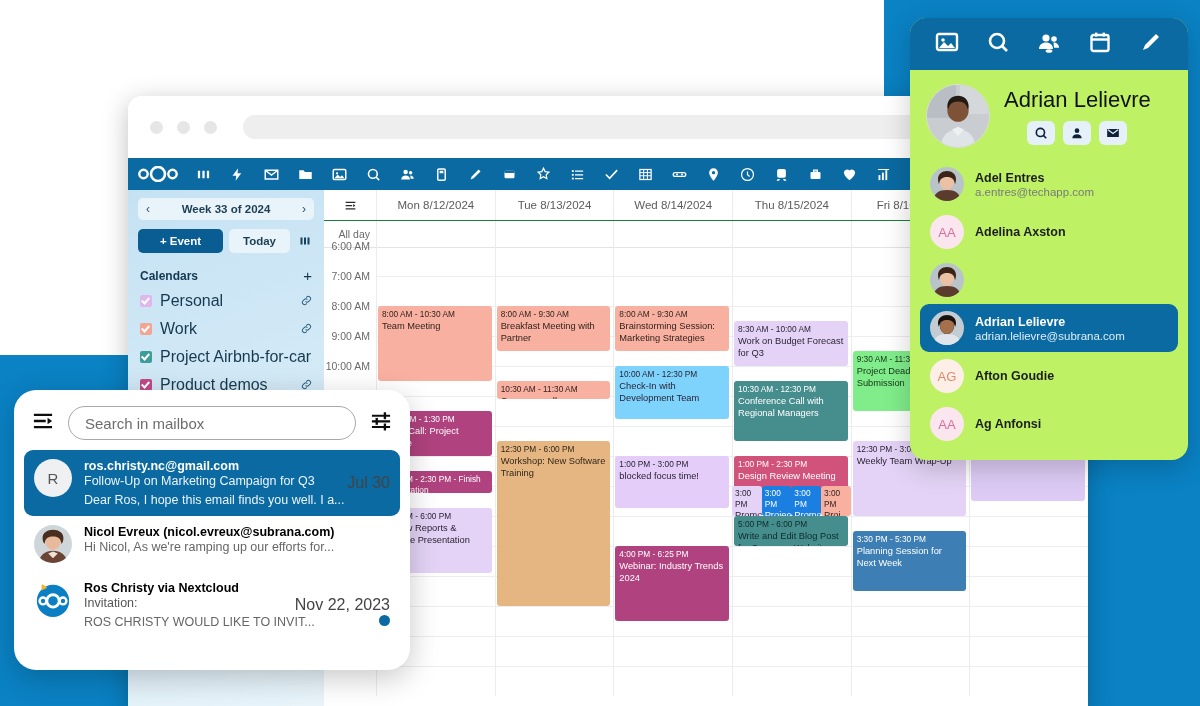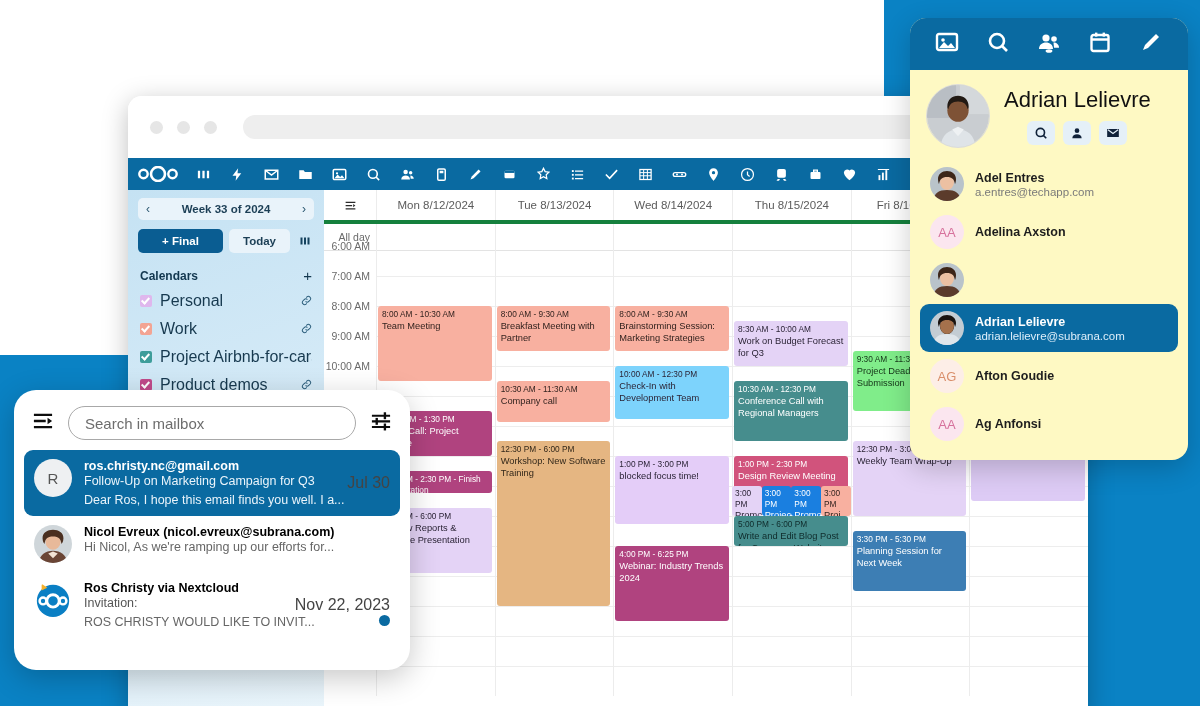--- a/index.html
+++ b/index.html
@@ -53,21 +53,21 @@
   .cal-hdr .plus{font-size:15px;font-weight:normal;}
   .cal-item{display:flex;align-items:center;gap:8px;margin:0 2px 10px 2px;}
   .cbox{width:12px;height:12px;border-radius:2px;flex:0 0 12px;position:relative;}
   .cbox::after{content:"";position:absolute;left:3px;top:1px;width:3px;height:6px;
     border:solid #fff;border-width:0 2px 2px 0;transform:rotate(42deg);}
   .cal-name{flex:1;font-size:16px;color:#17394f;white-space:nowrap;overflow:hidden;}
   .lnk svg{width:11px;height:11px;fill:#2c5e7c;}
 
   
   .cal-grid{flex:1;position:relative;overflow:hidden;background:#fff;}
-  .grid-head{display:flex;height:30px;border-bottom:4px solid #15803d;}
+  .grid-head{display:flex;height:30px;border-bottom:1px solid #15803d;}
   .gutter{width:52px;flex:0 0 52px;display:flex;align-items:center;justify-content:center;}
   .gutter svg{width:13px;height:13px;fill:#2b2b2b;}
   .dayhead{flex:1;display:flex;align-items:center;justify-content:center;
     font-size:11.5px;color:#5b5b5b;border-left:1px solid #ececec;}
   .allday{display:flex;height:26px;border-bottom:1px solid #e3e3e3;}
   .allday .lbl{width:52px;flex:0 0 52px;display:flex;align-items:center;justify-content:flex-end;
     padding-right:6px;box-sizing:border-box;font-size:10.5px;color:#6a6a6a;}
   .allday .cell{flex:1;border-left:1px solid #ececec;}
   .grid-scroll{position:absolute;left:0;right:0;top:56px;bottom:0;}
   .hour-row{display:flex;height:30px;}
@@ -107,21 +107,21 @@
   .mline3{font-size:12.5px;margin-top:1px;white-space:nowrap;overflow:hidden;text-overflow:ellipsis;}
   .mrow.sel .mline2 .sub,.mrow.sel .mline3{color:#eaf4fb;}
   .mrow .mline2 .sub{color:#555;}
   .mrow .mline3{color:#666;}
   .mrow .mline2 .dt{color:#444;}
   .unread{width:11px;height:11px;border-radius:50%;background:#0a6aa1;margin-left:auto;}
 
   
   .contacts{
     position:absolute;right:12px;top:18px;width:278px;
-    background:#fef9c3;border-radius:16px;box-shadow:0 8px 28px rgba(0,0,0,.2);overflow:hidden;
+    background:#bef264;border-radius:16px;box-shadow:0 8px 28px rgba(0,0,0,.2);overflow:hidden;
   }
   .c-nav{height:52px;background:#0a6aa1;display:flex;align-items:center;justify-content:space-around;padding:0 12px;}
   .c-nav svg{width:24px;height:24px;fill:#fff;}
   .c-hero{display:flex;align-items:center;gap:14px;padding:14px 16px 10px 16px;}
   .c-hero-av{width:62px;height:62px;border-radius:50%;overflow:hidden;flex:0 0 62px;border:1px solid #dcdcdc;}
   .c-hero-name{font-size:22px;color:#111;white-space:nowrap;}
   .c-hero-acts{display:flex;gap:8px;margin-top:8px;justify-content:center;}
   .c-act{width:28px;height:24px;background:#e5f0f8;border-radius:6px;display:flex;align-items:center;justify-content:center;}
   .c-act svg{width:14px;height:14px;fill:#10223a;}
   .c-list{padding:2px 10px 12px 10px;}
@@ -303,21 +303,21 @@
 
   <div class="cal-body">
 
     <div class="cal-side">
       <div class="week-nav">
         <span class="arw">‹</span>
         <span>Week 33 of 2024</span>
         <span class="arw">›</span>
       </div>
       <div class="side-row2">
-        <div class="btn-event">+  Final</div>
+        <div class="btn-event">+  Event</div>
         <div class="btn-today">Today</div>
         <div class="btn-view">
           <svg viewBox="0 0 24 24">
               <rect x="3" y="5" width="4" height="14"></rect>
               <rect x="10" y="5" width="4" height="14"></rect>
               <rect x="17" y="5" width="4" height="14"></rect>
             </svg>
         </div>
       </div>
       <div class="cal-hdr">
@@ -551,39 +551,39 @@
               <div class="ev" style="top:262px;height:65px;background:#e4d3f6;color:#2b2436">
       <span class="t">3:30 PM - 6:00 PM</span>
       <span class="n">Review Reports &amp; Prepare Presentation</span>
     </div>
             </div>
             <div class="col">
               <div class="ev" style="top:60px;height:45px;background:#f8b0a0;color:#33231f">
       <span class="t">8:00 AM - 9:30 AM</span>
       <span class="n">Breakfast Meeting with Partner</span>
     </div>
-              <div class="ev" style="top:135px;height:41px;background:#f8b0a0;color:#33231f">
+              <div class="ev" style="top:135px;height:18px;background:#f8b0a0;color:#33231f">
       <span class="t">10:30 AM - 11:30 AM</span>
       <span class="n">Company call</span>
     </div>
               <div class="ev" style="top:195px;height:165px;background:#e5b682;color:#33281a">
       <span class="t">12:30 PM - 6:00 PM</span>
       <span class="n">Workshop: New Software Training</span>
     </div>
             </div>
             <div class="col">
               <div class="ev" style="top:60px;height:45px;background:#f8b0a0;color:#33231f">
       <span class="t">8:00 AM - 9:30 AM</span>
       <span class="n">Brainstorming Session: Marketing Strategies</span>
     </div>
               <div class="ev" style="top:120px;height:53px;background:#7dd3fc;color:#2b2436">
       <span class="t">10:00 AM - 12:30 PM</span>
       <span class="n">Check-In with Development Team</span>
     </div>
-              <div class="ev" style="top:210px;height:68px;background:#e4cdf8;color:#2b2436">
+              <div class="ev" style="top:210px;height:52px;background:#e4cdf8;color:#2b2436">
       <span class="t">1:00 PM - 3:00 PM</span>
       <span class="n">blocked focus time!</span>
     </div>
               <div class="ev" style="top:300px;height:75px;background:#b0437f;color:#ffffff">
       <span class="t">4:00 PM - 6:25 PM</span>
       <span class="n">Webinar: Industry Trends 2024</span>
     </div>
             </div>
             <div class="col">
               <div class="ev" style="top:75px;height:45px;background:#e4d3f6;color:#2b2436">

